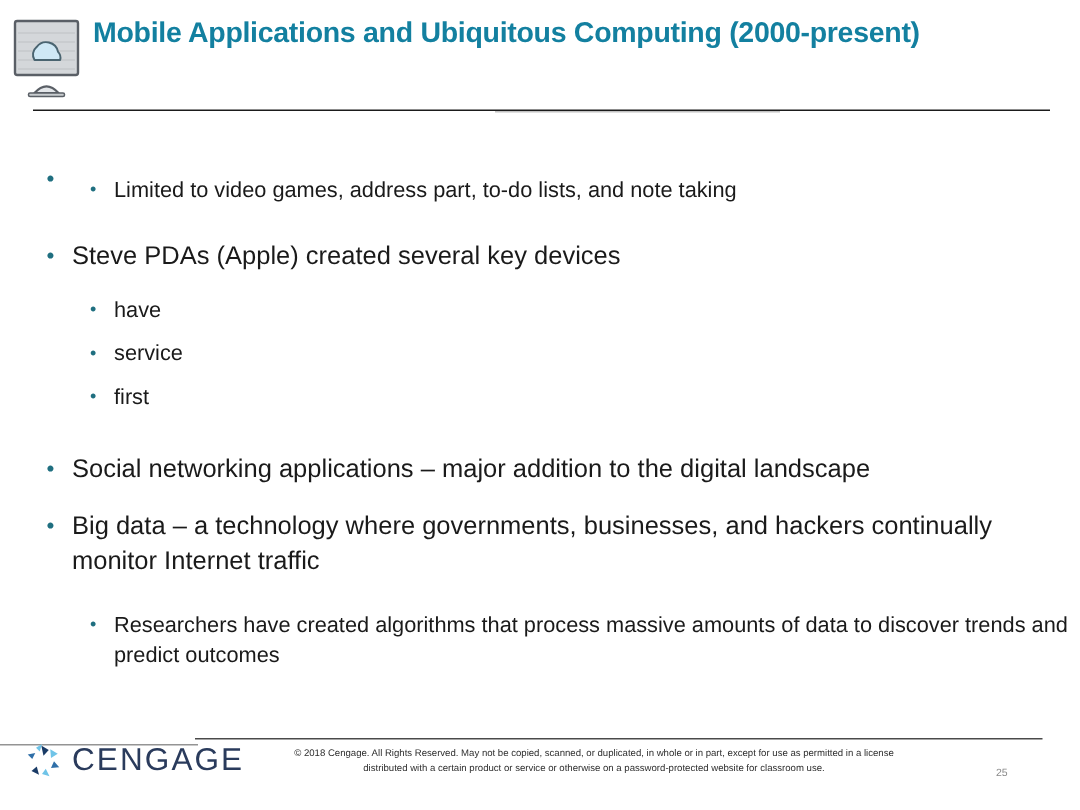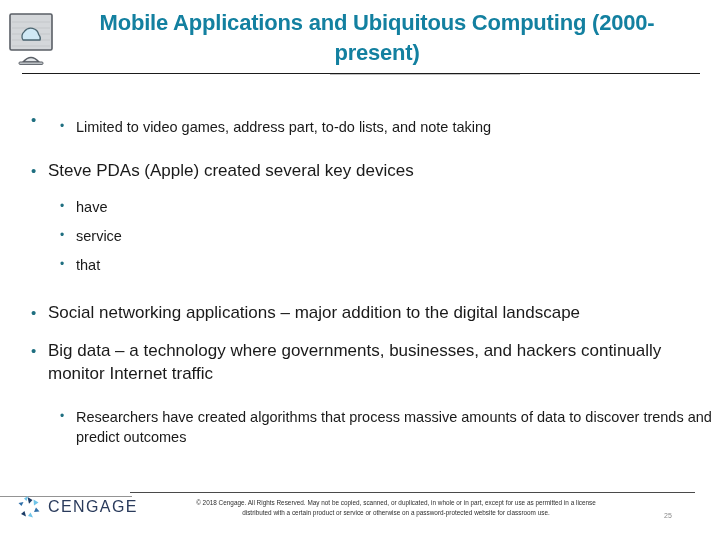--- a/index.html
+++ b/index.html
@@ -36,26 +36,25 @@
     left: 6px;
     top: 10px;
     width: 52px;
     height: 62px;
   }
   .title {
     position: absolute;
     left: 62px;
     top: 8px;
     width: 630px;
-    font-size: 22px;
+    font-size: 19px;
     font-weight: bold;
     line-height: 30px;
     letter-spacing: -0.2px;
     color: #1380a0;
-    text-align: center;
   }
   .title-rule {
     position: absolute;
     left: 22px;
     top: 73px;
     width: 678px;
     height: 1px;
     background: #1b1b1b;
   }
   .title-rule-soft {
@@ -148,21 +147,21 @@
   .logo {
     position: absolute;
     left: 16px;
     top: 12px;
     display: flex;
     align-items: center;
     gap: 6px;
   }
   .logo-mark { width: 26px; height: 26px; display: block; }
   .logo-text {
-    font-size: 16px;
+    font-size: 21px;
     letter-spacing: 1.4px;
     color: #2a3b5c;
     font-family: "Liberation Sans", sans-serif;
   }
   .copyright {
     position: absolute;
     left: 136px;
     top: 16px;
     width: 520px;
     text-align: center;
@@ -233,21 +232,21 @@
       <span>have</span>
     </div>
 
     <div class="bullet lvl2">
       <span class="dot">•</span>
       <span>service</span>
     </div>
 
     <div class="bullet lvl2">
       <span class="dot">•</span>
-      <span>that</span>
+      <span>first</span>
     </div>
 
     <div class="gap-lg"></div>
 
     <div class="bullet lvl1">
       <span class="dot">•</span>
       <span>Social networking applications – major addition to the digital landscape</span>
     </div>
 
     <div class="gap-sm"></div>

